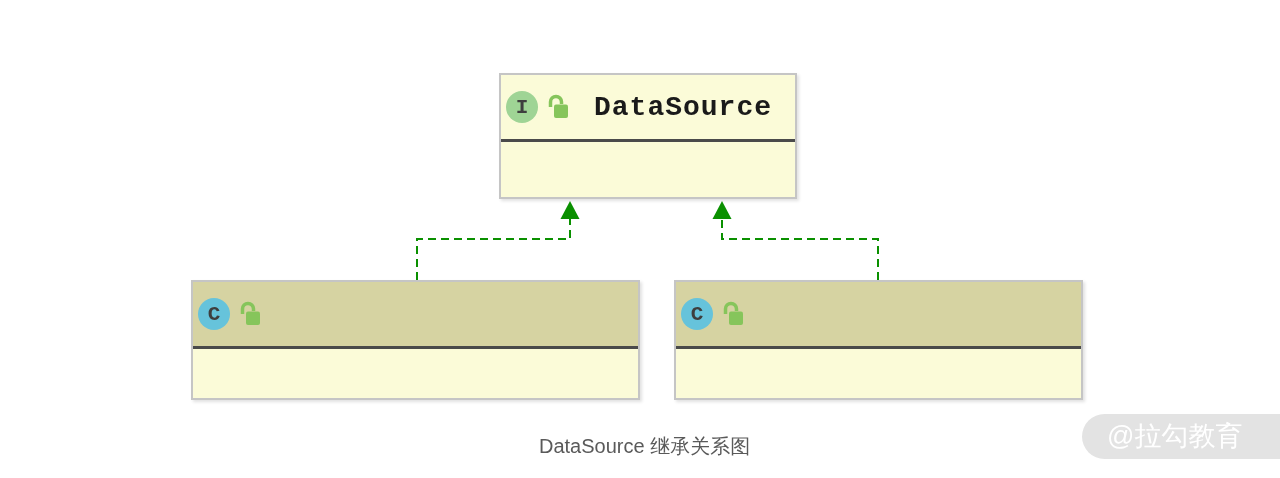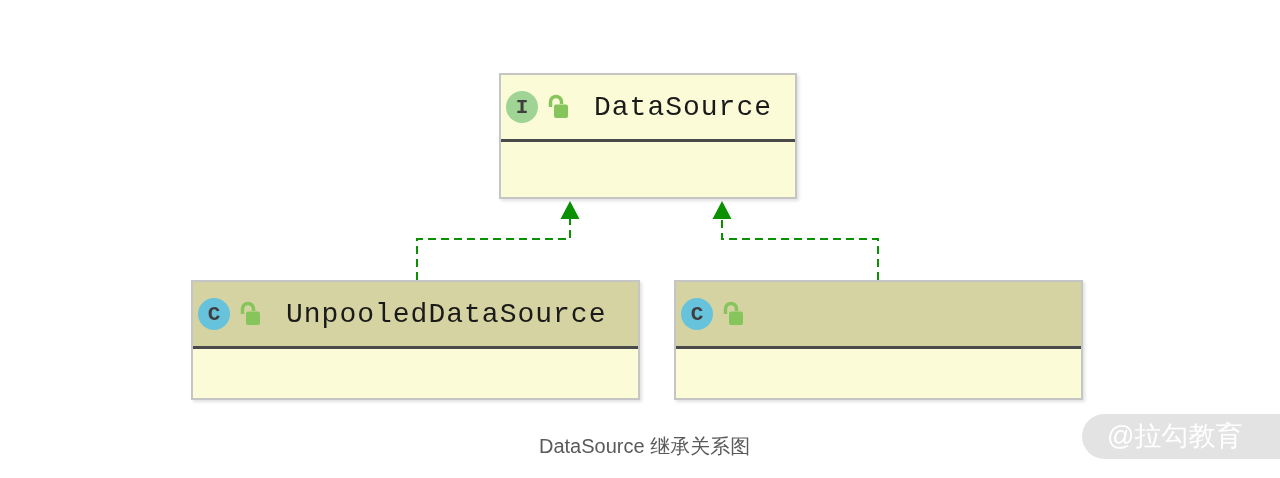--- a/index.html
+++ b/index.html
@@ -55,20 +55,21 @@
     flex: 0 0 24px;
     display: block;
   }
   .node-title {
     margin-left: 24px;
     font-family: "Liberation Mono", monospace;
     font-size: 28px;
     letter-spacing: 1px;
     color: #1a1a1a;
     white-space: nowrap;
+    font-weight: bold;
   }
   .separator { height: 3px; flex: 0 0 3px; background: #4a4a4a; }
   .node-body { flex: 1 1 auto; background: #fbfbd8; }
 
   .node-datasource { left: 499px; top: 73px;  width: 298px; height: 126px; }
   .node-unpooled   { left: 191px; top: 280px; width: 449px; height: 120px; }
   .node-pooled     { left: 674px; top: 280px; width: 409px; height: 120px; }
 
   .caption {
     position: absolute;
@@ -127,21 +128,20 @@
 
   <div class="node node-unpooled">
     <div class="node-header selected">
       <span class="kind-badge badge-class">C</span>
       <span class="lock">
         <svg width="24" height="27" viewBox="0 0 24 27" xmlns="http://www.w3.org/2000/svg">
           <path d="M4.5 13 V8 A5.5 5.5 0 0 1 15.5 8 V10" fill="none" stroke="#86c55b" stroke-width="3.5"></path>
           <rect x="8" y="10.5" width="14" height="13.5" rx="2" fill="#86c55b"></rect>
         </svg>
       </span>
-      <span class="node-title">UnpooledDataSource</span>
     </div>
     <div class="separator"></div>
     <div class="node-body"></div>
   </div>
 
   <div class="node node-pooled">
     <div class="node-header selected">
       <span class="kind-badge badge-class">C</span>
       <span class="lock">
         <svg width="24" height="27" viewBox="0 0 24 27" xmlns="http://www.w3.org/2000/svg">

